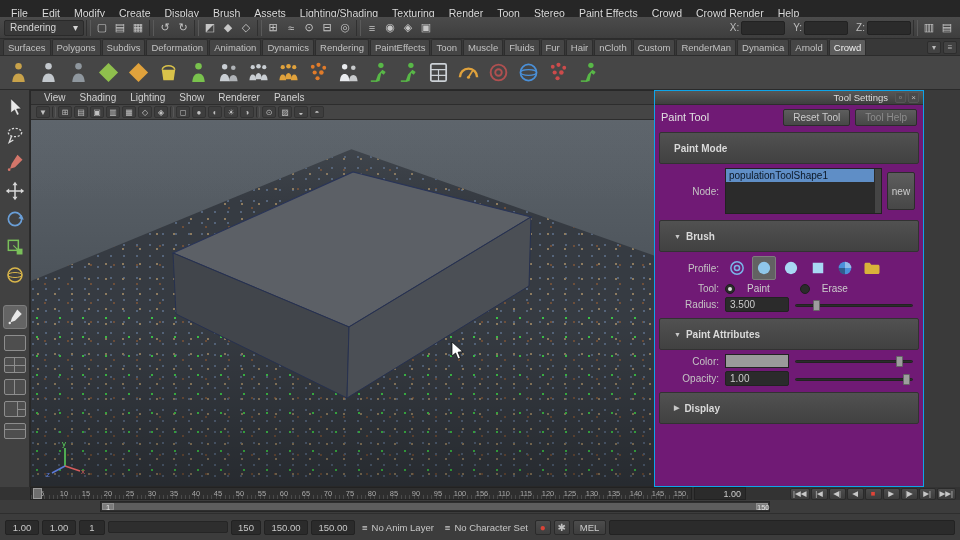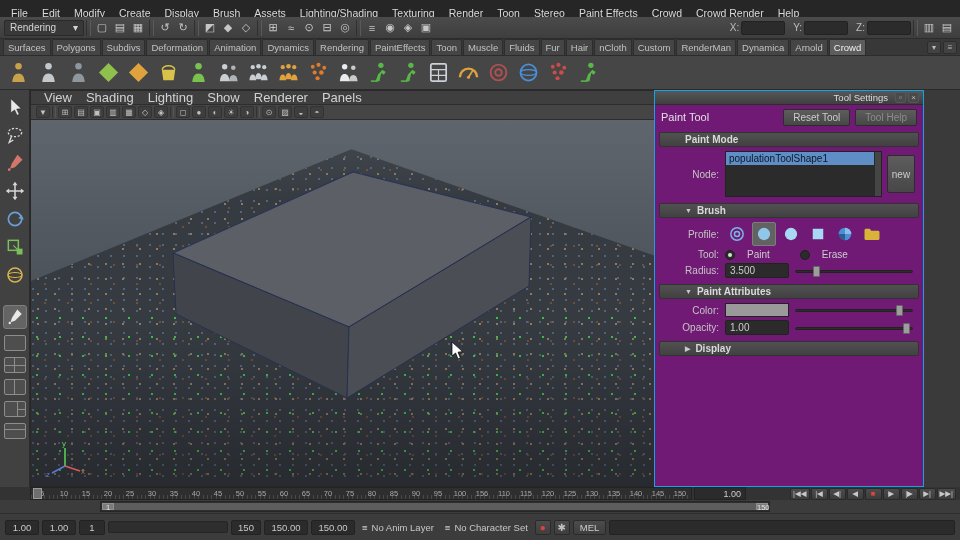--- a/index.html
+++ b/index.html
@@ -38,21 +38,21 @@
   .tbicon.current{background:#646464;border:1px solid #7d7d7d;margin-top:14px}
   .laybtn{width:22px;height:16px;border:1px solid #8d8d8d;background:#4e4e4e;border-radius:2px;margin-top:2px}
   .lay-quad{background:linear-gradient(#8d8d8d,#8d8d8d) 50% 0/1px 100% no-repeat,linear-gradient(#8d8d8d,#8d8d8d) 0 50%/100% 1px no-repeat,#4e4e4e}
   .lay-vsplit{background:linear-gradient(#8d8d8d,#8d8d8d) 50% 0/1px 100% no-repeat,#4e4e4e}
   .lay-lr{background:linear-gradient(#8d8d8d,#8d8d8d) 65% 0/1px 100% no-repeat,linear-gradient(#8d8d8d,#8d8d8d) 100% 50%/35% 1px no-repeat,#4e4e4e}
   .lay-top{background:linear-gradient(#8d8d8d,#8d8d8d) 0 35%/100% 1px no-repeat,#4e4e4e}
 
   
   #vp{position:absolute;left:30px;top:90px;width:656px;height:397px;background:#3a3a3a;border:1px solid #282828}
   #vpmenu{height:14px;background:#3f3f3f;border-bottom:1px solid #2d2d2d;display:flex;align-items:center;padding-left:6px}
-  .vpm{font-size:13px;color:#d2d2d2;padding:0 7px;white-space:nowrap}
+  .vpm{font-size:10px;color:#d2d2d2;padding:0 7px;white-space:nowrap}
   #vptools{height:15px;background:#454545;border-bottom:1px solid #2d2d2d;display:flex;align-items:center;gap:2px;padding:0 5px}
   .vti{width:14px;height:12px;font-size:8px;color:#c0c0c0;display:flex;align-items:center;justify-content:center;background:#3e3e3e;border:1px solid #333;border-radius:2px;flex-shrink:0}
   .vti.div{width:4px;background:transparent;border:none;border-left:1px solid #303030;border-right:1px solid #575757}
   #canvas{position:relative;width:654px;height:366px;overflow:hidden;background:linear-gradient(180deg,#5e656c 0%,#4c535a 45%,#343a40 100%)}
   .crowd{position:absolute;inset:0;clip-path:polygon(49% 8%,100% 40%,100% 100%,0 100%,0 44%);background-color:#363b42;
     background-image:
       radial-gradient(2px 3px at 7px 9px,#8d7b5f 44%,transparent 52%),
       radial-gradient(2px 3px at 2px 4px,#55647a 44%,transparent 52%),
       radial-gradient(1px 2px at 11px 2px,#cfc8b6 44%,transparent 52%),
       radial-gradient(2px 3px at 14px 12px,#6e4f3a 44%,transparent 52%),
@@ -76,21 +76,21 @@
   
   #ts{position:absolute;left:654px;top:90px;width:270px;height:397px;background:#701a75;border:1px solid #0ea5e9;display:flex;flex-direction:column}
   #tstitle{height:14px;background:linear-gradient(#575757,#3f3f3f);border-bottom:1px solid #2d2d2d;display:flex;align-items:center;padding:0 4px;font-size:9.5px;color:#ddd}
   #tstitle .t{margin-left:auto;margin-right:5px}
   .wicon{width:11px;height:11px;font-size:8px;display:flex;align-items:center;justify-content:center;color:#bbb;border:1px solid #565656;border-radius:2px;margin-left:2px;background:#4a4a4a}
   #tstool{height:24px;display:flex;align-items:center;padding:0 6px}
   #tstool .name{font-size:11px;color:#e0e0e0}
   #tstool .sp{margin-left:auto}
   .mbtn{height:17px;padding:0 9px;background:linear-gradient(#5d5d5d,#474747);border:1px solid #2c2c2c;border-radius:2px;font-size:10px;color:#ccc;display:flex;align-items:center;margin-left:5px;white-space:nowrap}
   .mbtn.disabled{color:#8d8d8d}
-  .sechead{height:15px;margin:3px 4px 0;background:linear-gradient(#515151,#414141);border:1px solid #323232;border-radius:2px;display:flex;align-items:center;padding:0 25px;font-size:10px;font-weight:bold;color:#dadada;gap:5px}
+  .sechead{height:32px;margin:3px 4px 0;background:linear-gradient(#515151,#414141);border:1px solid #323232;border-radius:2px;display:flex;align-items:center;padding:0 14px;font-size:10px;font-weight:bold;color:#dadada;gap:5px}
   .arrow{font-size:7px;color:#c8c8c8}
   .row{display:flex;align-items:center;padding:4px 8px 3px 0}
   .rlabel{width:64px;text-align:right;font-size:10px;color:#c4c4c4;margin-right:6px;flex-shrink:0}
   .miconbtn{width:24px;height:24px;margin-right:3px;border-radius:2px;padding:2px;border:1px solid transparent}
   .miconbtn svg{width:100%;height:100%}
   .miconbtn.active{background:#626262;border:1px solid #7d7d7d}
   .listbox{flex:1;height:46px;background:#2b2b2b;border:1px solid #222;position:relative;overflow:hidden;margin-right:5px}
   .listrow{height:13px;background:#5f8ec6;color:#0c1826;font-size:10px;padding:0 3px;line-height:13px;margin-right:7px}
   .lbscroll{position:absolute;right:0;top:0;bottom:0;width:7px;background:#454545;border-left:1px solid #2a2a2a}
   .newbtn{width:28px;height:38px;background:linear-gradient(#5d5d5d,#474747);border:1px solid #2c2c2c;border-radius:2px;font-size:10px;color:#ccc;display:flex;align-items:center;justify-content:center}

